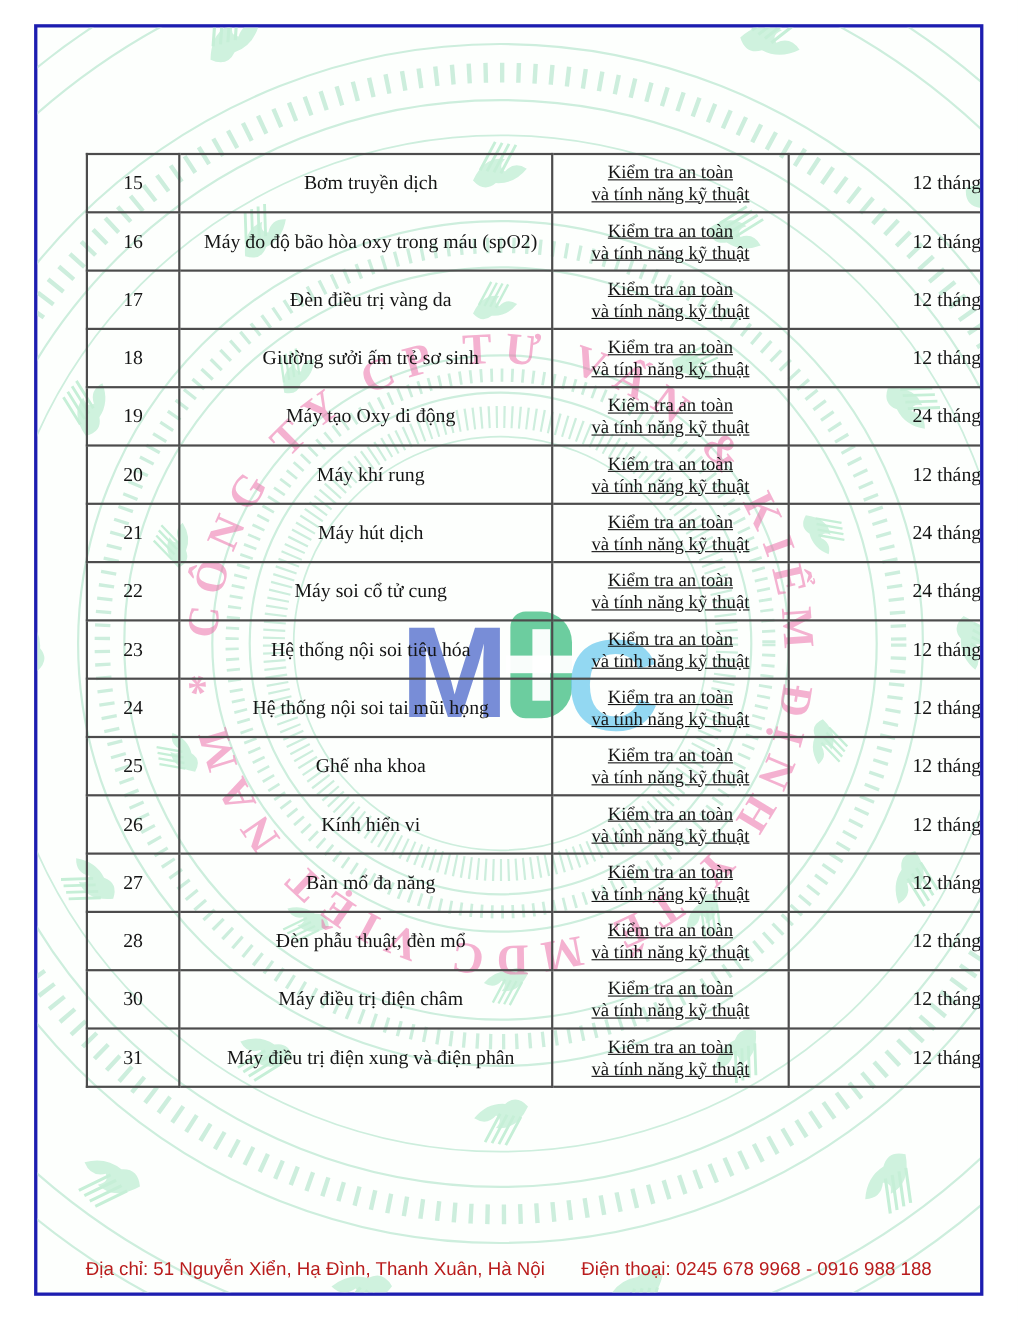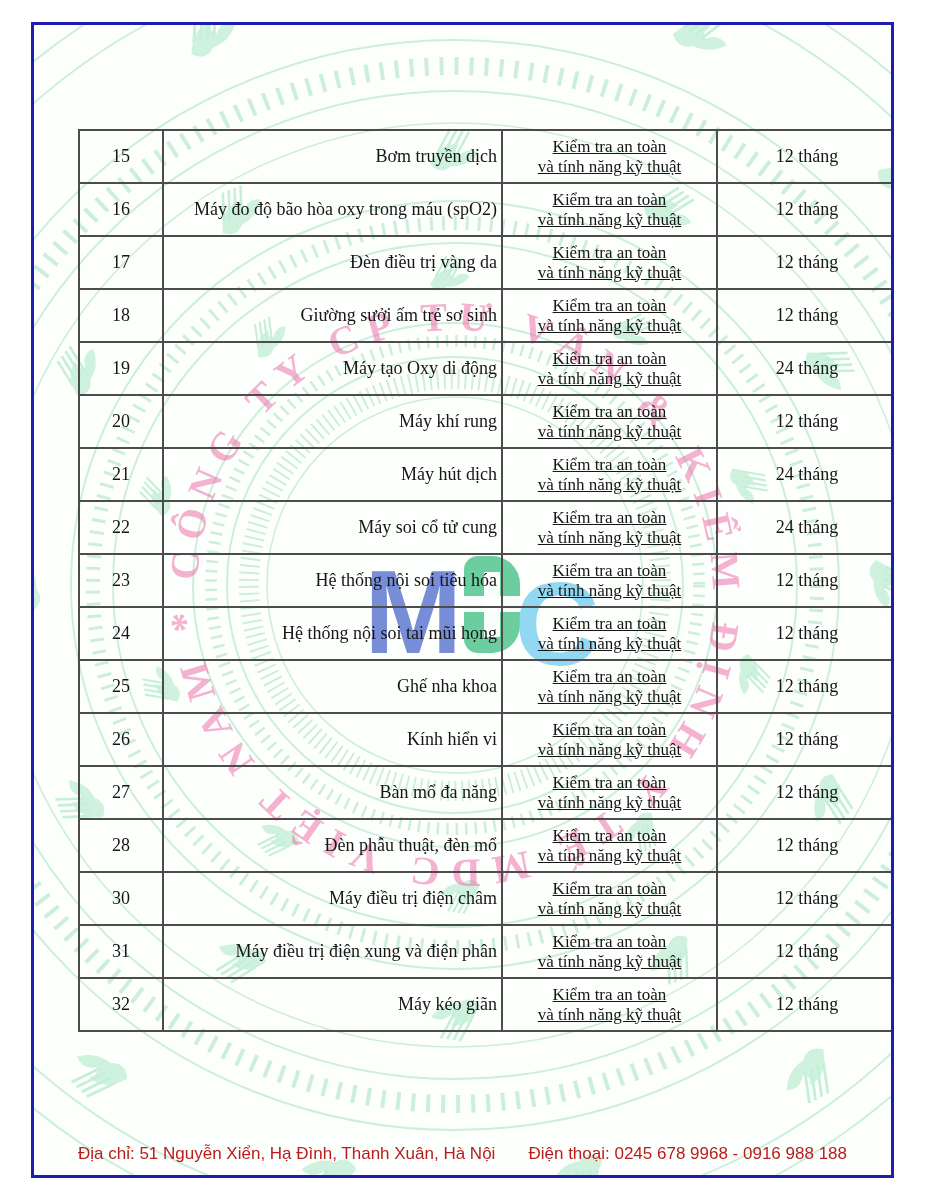--- a/index.html
+++ b/index.html
@@ -27,32 +27,32 @@
   .logo-d{
     position:relative;width:56px;height:97px;margin:3px 0 0 6px;
     background:rgba(46,184,118,0.70);border-radius:14px 28px 28px 14px;
   }
   .logo-d .bar-v,.logo-d .bar-h{position:absolute;background:rgba(255,255,255,0.96);}
   .logo-d .bar-v{left:20px;top:16px;width:16px;height:65px;}
   .logo-d .bar-h{left:-4px;top:40px;width:64px;height:16px;}
   .logo-c{font-size:118px;color:rgba(116,205,238,0.78);margin-left:-6px;transform:translateY(12px);}
   
   .eq-table{
-    position:absolute;left:44px;top:104px;width:769px;
+    position:absolute;left:44px;top:114px;width:769px;
     border-collapse:collapse;table-layout:fixed;background:transparent;
     color:#151515;
   }
   .eq-table td{
     border:2px solid #4c4c4c;height:49px;padding:1px 4px;
     vertical-align:middle;background:transparent;
   }
   td.c-no{width:74px;text-align:center;font-size:18px;}
-  td.c-name{width:320px;text-align:right;padding-left:13px;font-size:18px;line-height:21px;}
+  td.c-name{width:320px;text-align:center;padding-left:13px;font-size:18px;line-height:21px;}
   td.c-insp{width:205px;text-align:center;font-size:17px;line-height:20px;text-decoration:underline;}
-  td.c-per{width:170px;text-align:center;font-size:18px;}
+  td.c-per{width:170px;text-align:right;font-size:18px;}
   
   .footer{
     position:absolute;left:44px;top:1116px;width:769px;height:26px;
     display:flex;justify-content:space-between;align-items:center;
     font-family:"Liberation Sans",sans-serif;font-size:17px;color:#b91c1c;
   }
 </style>
 </head>
 <body>
 
@@ -281,29 +281,20 @@
         </tr>
         <tr>
           <td class="c-no">31</td>
           <td class="c-name">Máy điều trị điện xung và điện phân</td>
           <td class="c-insp">
             <div>Kiểm tra an toàn</div>
             <div>và tính năng kỹ thuật</div>
           </td>
           <td class="c-per">12 tháng</td>
         </tr>
-        <tr>
-          <td class="c-no">32</td>
-          <td class="c-name">Máy kéo giãn</td>
-          <td class="c-insp">
-            <div>Kiểm tra an toàn</div>
-            <div>và tính năng kỹ thuật</div>
-          </td>
-          <td class="c-per">12 tháng</td>
-        </tr>
       </tbody>
   </table>
 
   <div class="footer">
     <span>Địa chỉ: 51 Nguyễn Xiển, Hạ Đình, Thanh Xuân, Hà Nội</span>
     <span>Điện thoại: 0245 678 9968 - 0916 988 188</span>
   </div>
 
 </div>
 

